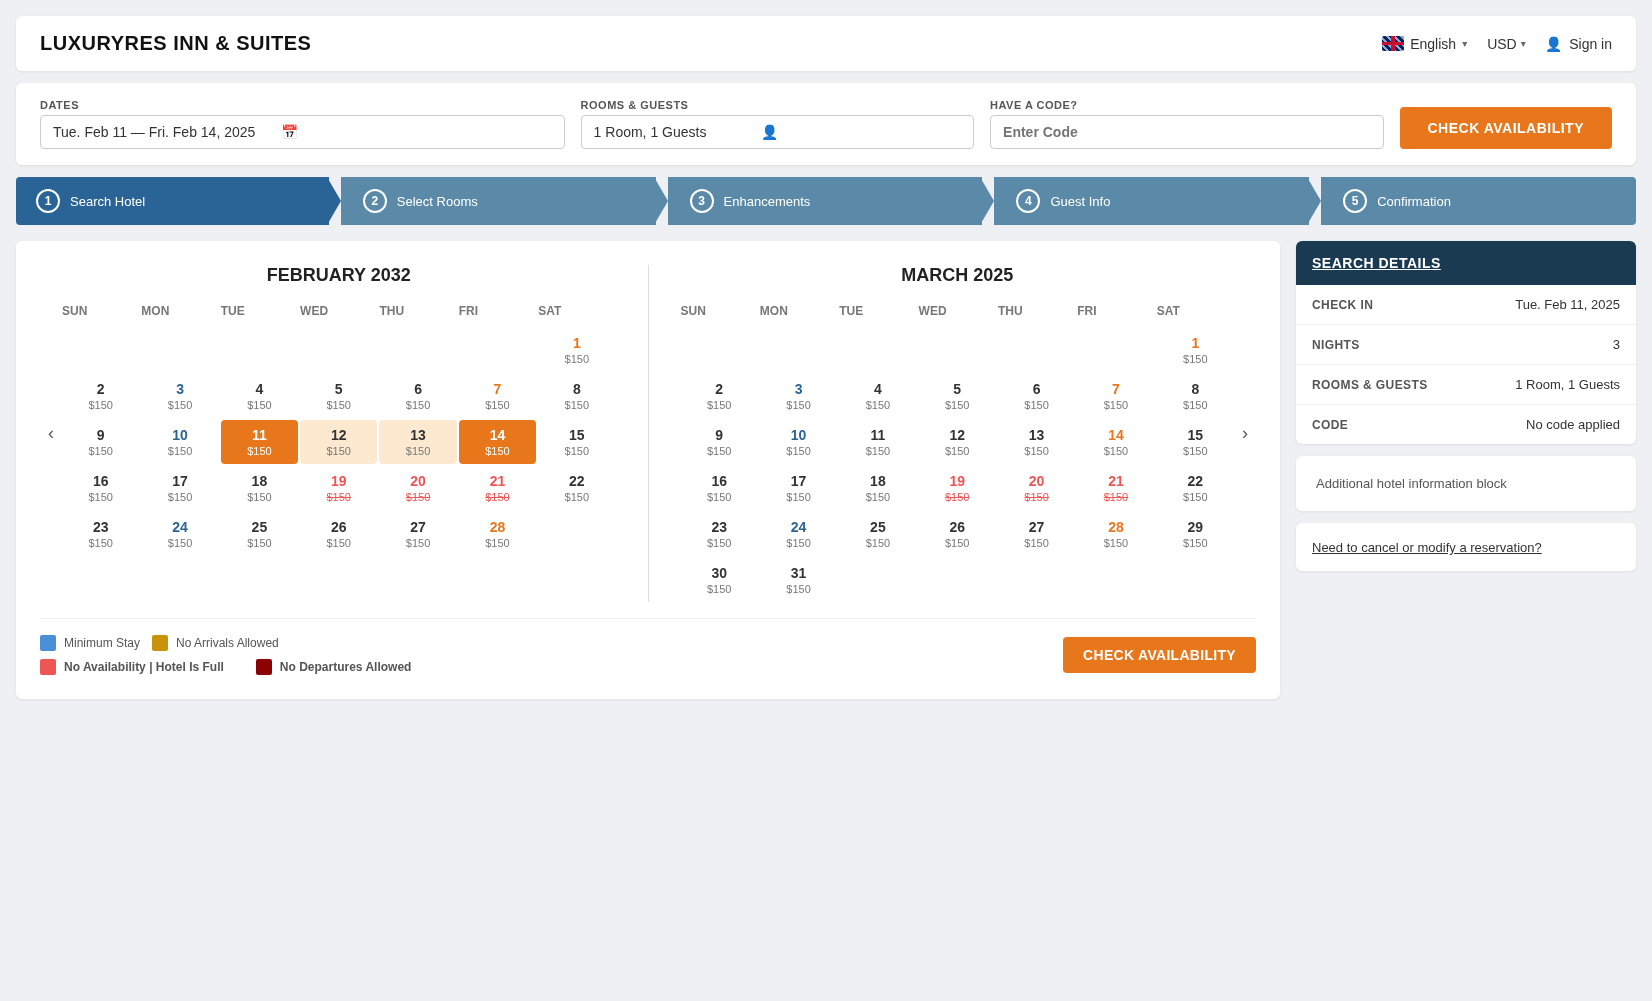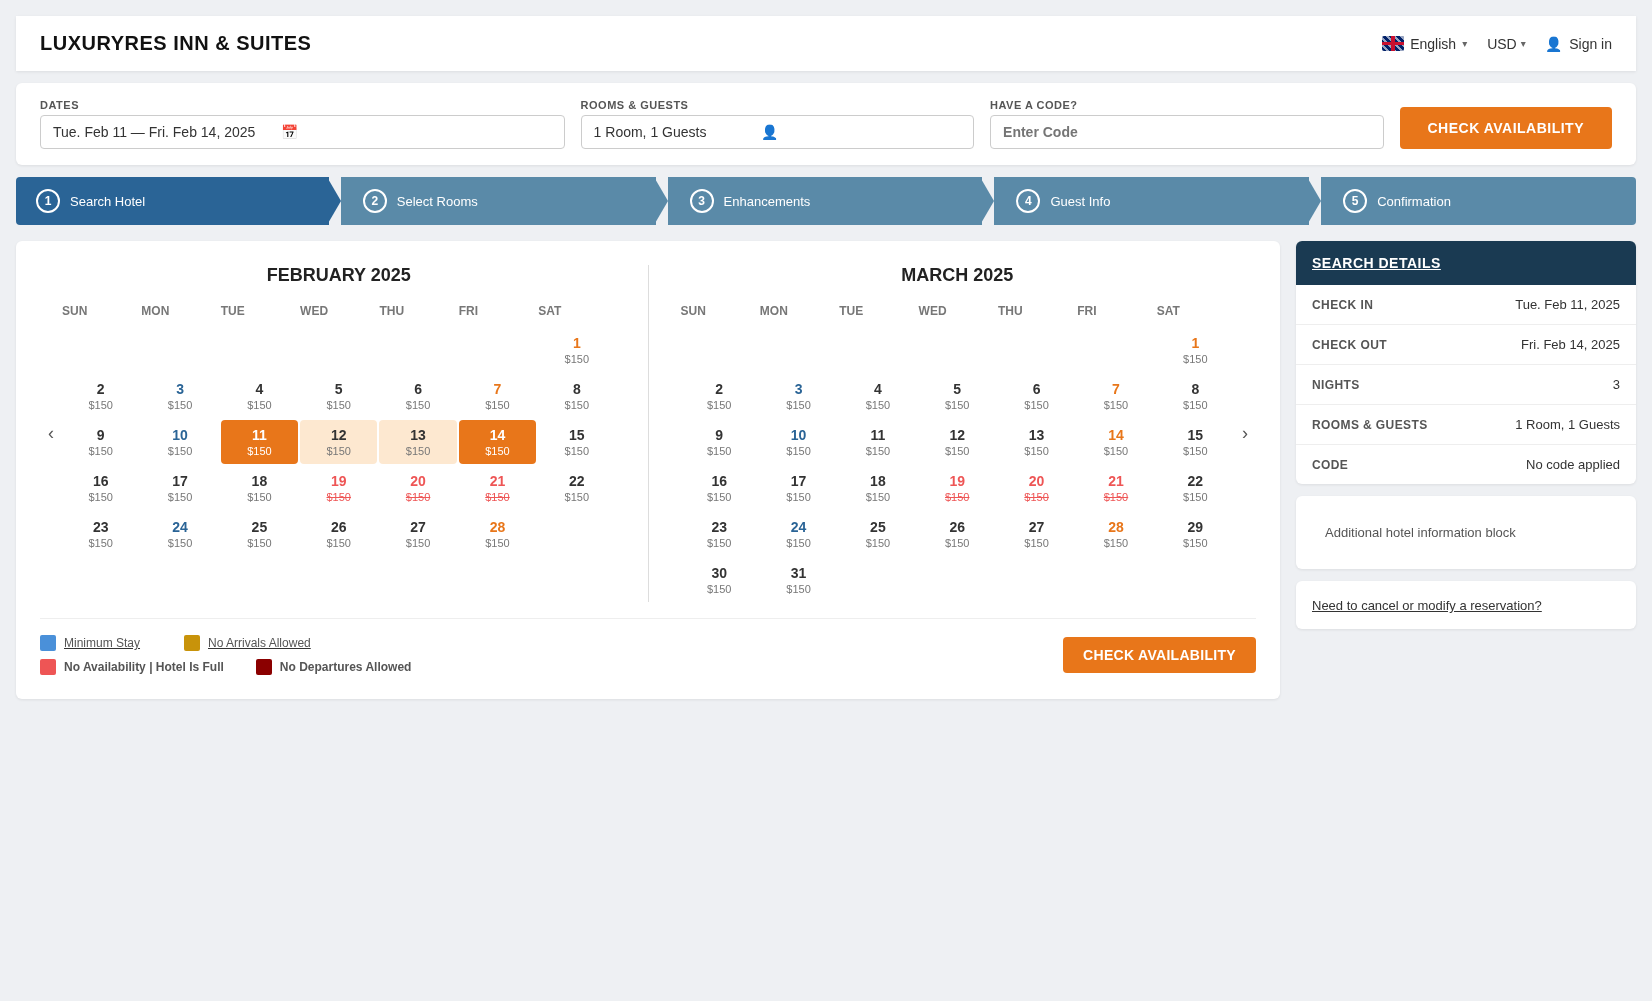--- a/index.html
+++ b/index.html
@@ -1,21 +1,21 @@
 <!DOCTYPE html>
 <html><head>
   <meta charset="utf-8">
   <style>
     * { box-sizing: border-box; margin: 0; padding: 0; }
     body { background: #eef0f3; font-family: Arial, sans-serif; font-size: 14px; color: #333; }
 
     .outer-wrapper { padding: 16px; max-width: 1652px; margin: 0 auto; }
 
     
-    .header { background: #fff; border-radius: 0; padding: 16px 24px; display: flex; align-items: center; justify-content: space-between; margin-bottom: 12px; box-shadow: 0 1px 3px rgba(0,0,0,0.08); }
+    .header { background: #fff; border-radius: 6px; padding: 16px 24px; display: flex; align-items: center; justify-content: space-between; margin-bottom: 12px; box-shadow: 0 1px 3px rgba(0,0,0,0.08); }
     .header-logo { font-size: 20px; font-weight: 700; color: #111; letter-spacing: 0.5px; }
     .header-right { display: flex; align-items: center; gap: 20px; }
     .lang-btn { display: flex; align-items: center; gap: 6px; border: none; background: none; cursor: pointer; font-size: 14px; color: #333; }
     .currency-btn { display: flex; align-items: center; gap: 4px; border: none; background: none; cursor: pointer; font-size: 14px; color: #333; }
     .chevron { font-size: 10px; color: #666; }
     .signin-btn { display: flex; align-items: center; gap: 6px; border: none; background: none; cursor: pointer; font-size: 14px; color: #333; }
 
     
     .search-bar { background: #fff; border-radius: 6px; padding: 16px 24px; display: flex; align-items: flex-end; gap: 16px; margin-bottom: 12px; box-shadow: 0 1px 3px rgba(0,0,0,0.08); }
     .search-field { display: flex; flex-direction: column; gap: 4px; }
@@ -67,21 +67,21 @@
 
     
     .search-details-card { background: #fff; border-radius: 6px; overflow: hidden; box-shadow: 0 1px 3px rgba(0,0,0,0.08); }
     .sd-header { background: #1a3a52; color: #fff; padding: 14px 16px; font-size: 14px; font-weight: 700; letter-spacing: 0.5px; text-decoration: underline; }
     .sd-body { padding: 0; }
     .sd-row { display: flex; justify-content: space-between; align-items: center; padding: 12px 16px; border-bottom: 1px solid #eee; }
     .sd-row:last-child { border-bottom: none; }
     .sd-label { font-size: 12px; font-weight: 700; color: #555; text-transform: uppercase; letter-spacing: 0.4px; }
     .sd-value { font-size: 13px; color: #333; text-align: right; }
 
-    .info-block { background: #fff; border-radius: 6px; padding: 29px; box-shadow: 0 1px 3px rgba(0,0,0,0.08); font-size: 13px; color: #555; }
+    .info-block { background: #fff; border-radius: 6px; padding: 20px; box-shadow: 0 1px 3px rgba(0,0,0,0.08); font-size: 13px; color: #555; }
     .cancel-link { background: #fff; border-radius: 6px; padding: 16px; box-shadow: 0 1px 3px rgba(0,0,0,0.08); }
     .cancel-link a { font-size: 13px; color: #333; text-decoration: underline; cursor: pointer; }
 
     .separator { width: 1px; background: #ddd; margin: 0 8px; }
   </style>
 </head>
 <body>
 
 <div class="outer-wrapper">
 
@@ -160,21 +160,21 @@
   </div>
 
   <div class="main-layout">
 
     <div class="calendar-section">
       <div style="display:flex;align-items:center;margin-bottom:16px;">
         <button class="cal-nav-btn">‹</button>
         <div class="calendars-wrap" style="flex:1;">
 
           <div class="calendar">
-            <div class="cal-title">FEBRUARY 2025</div>
+            <div class="cal-title">FEBRUARY 2032</div>
             <div class="cal-grid">
               <div class="cal-header-cell">SUN</div>
               <div class="cal-header-cell">MON</div>
               <div class="cal-header-cell">TUE</div>
               <div class="cal-header-cell">WED</div>
               <div class="cal-header-cell">THU</div>
               <div class="cal-header-cell">FRI</div>
               <div class="cal-header-cell">SAT</div>
 
               <div class="cal-cell empty"></div>
@@ -456,21 +456,21 @@
               <div class="cal-cell empty"></div>
               <div class="cal-cell empty"></div>
             </div>
           </div>
         </div>
         <button class="cal-nav-btn">›</button>
       </div>
 
       <div style="border-top:1px solid #eee;padding-top:16px;display:flex;align-items:center;justify-content:space-between;flex-wrap:wrap;gap:12px;">
         <div style="display:flex;flex-direction:column;gap:8px;">
-          <div style="display:flex;gap:44px;text-decoration:underline;">
+          <div style="display:flex;gap:12px;">
             <div class="legend-item">
               <div class="legend-swatch swatch-blue"></div>
               <span>Minimum Stay</span>
             </div>
             <div class="legend-item">
               <div class="legend-swatch swatch-gold"></div>
               <span>No Arrivals Allowed</span>
             </div>
           </div>
           <div style="display:flex;gap:32px;font-weight:bold;">
@@ -492,24 +492,20 @@
 
     <div class="sidebar">
       <div class="search-details-card">
         <div class="sd-header">SEARCH DETAILS</div>
         <div class="sd-body">
           <div class="sd-row">
             <span class="sd-label">CHECK IN</span>
             <span class="sd-value">Tue. Feb 11, 2025</span>
           </div>
           <div class="sd-row">
-            <span class="sd-label">CHECK OUT</span>
-            <span class="sd-value">Fri. Feb 14, 2025</span>
-          </div>
-          <div class="sd-row">
             <span class="sd-label">NIGHTS</span>
             <span class="sd-value">3</span>
           </div>
           <div class="sd-row">
             <span class="sd-label">ROOMS &amp; GUESTS</span>
             <span class="sd-value">1 Room, 1 Guests</span>
           </div>
           <div class="sd-row">
             <span class="sd-label">CODE</span>
             <span class="sd-value">No code applied</span>

